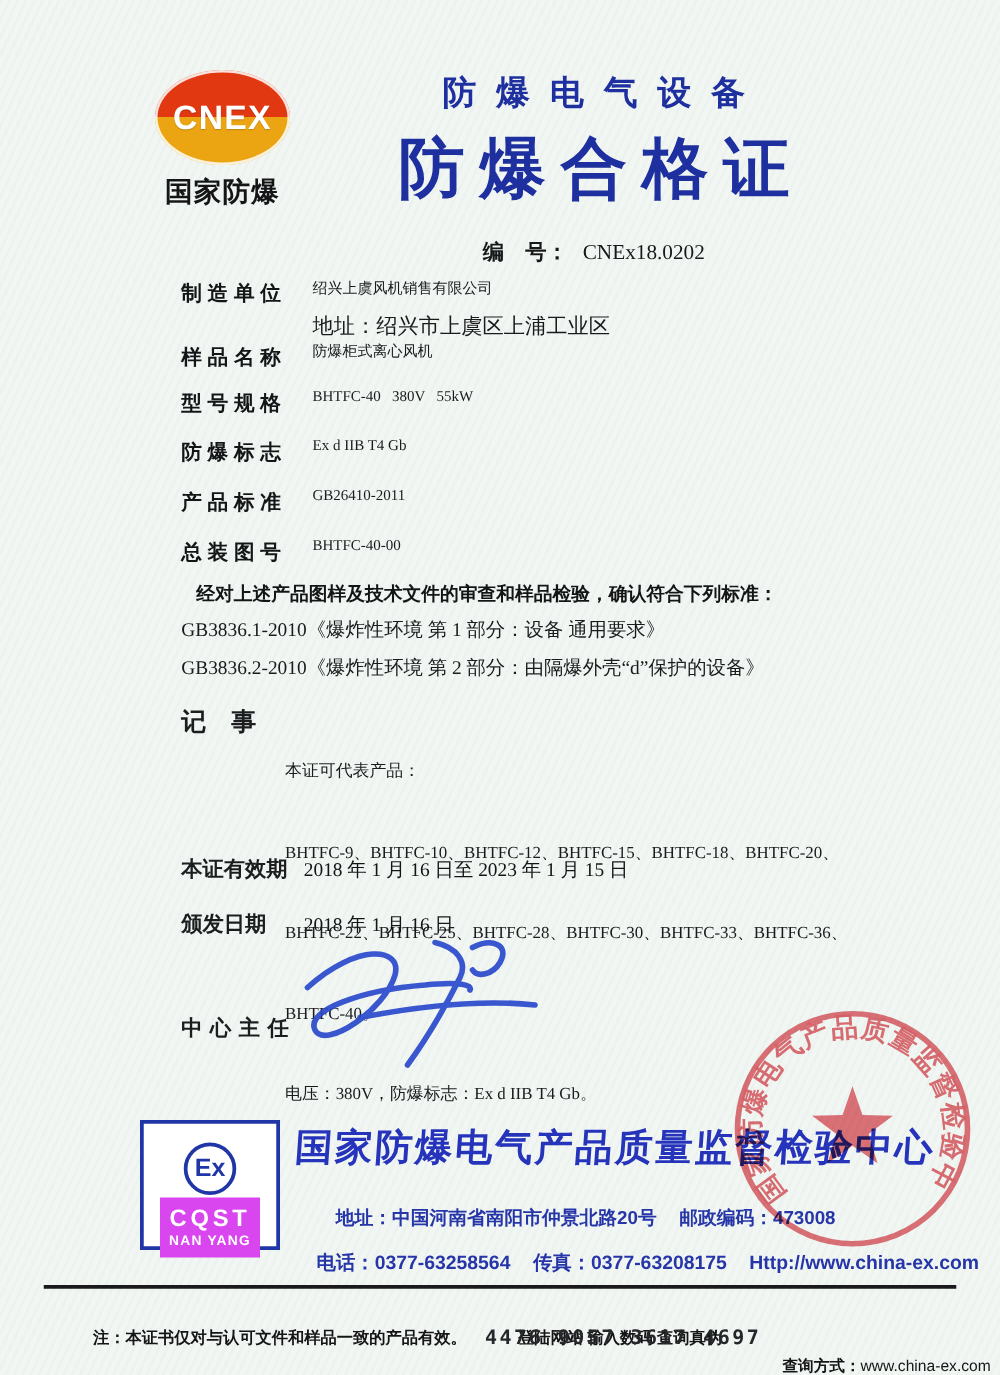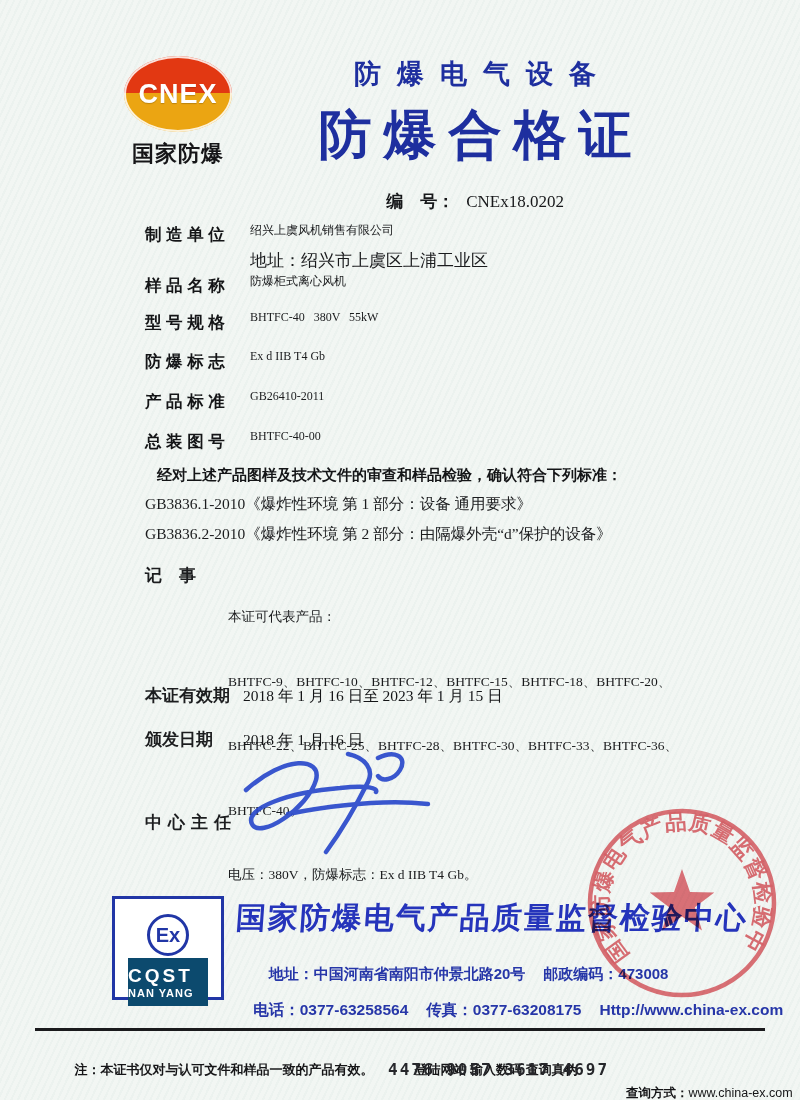--- a/index.html
+++ b/index.html
@@ -29,34 +29,34 @@
   
   .frow{position:absolute;left:145px;display:flex;width:630px;}
   .flabel{width:105px;flex:none;font-size:16.5px;font-weight:600;color:#141517;padding-top:2px;white-space:pre;}
   .fvalue{font-family:"Liberation Serif", serif;font-size:12px;white-space:pre-wrap;color:#1a1b1d;}
   .subline{position:absolute;left:250px;font-family:"Liberation Serif", serif;font-size:17px;color:#1a1b1d;}
   
   .standards{position:absolute;left:145px;top:466px;width:635px;}
   .std-intro{font-size:15px;font-weight:600;color:#141517;margin-left:12px;}
   .std-line{font-family:"Liberation Serif", serif;font-size:15.5px;margin-top:9px;color:#1a1b1d;}
   
-  .remark-label{position:absolute;left:145px;top:564px;font-size:17px;font-weight:600;white-space:pre;}
+  .remark-label{position:absolute;left:145px;top:564px;font-size:20px;font-weight:600;white-space:pre;}
   .remark-lines{position:absolute;left:228px;top:563px;width:480px;
     font-family:"Liberation Serif", serif;font-size:13.5px;line-height:21.5px;color:#1a1b1d;white-space:pre-wrap;}
   
   .dlabel{position:absolute;left:145px;font-size:17px;font-weight:600;white-space:pre;}
   .dvalue{position:absolute;left:243px;font-family:"Liberation Serif", serif;font-size:15.5px;white-space:pre-wrap;color:#141517;}
   .director-label{position:absolute;left:145px;top:811px;font-size:17px;font-weight:600;letter-spacing:6px;}
   .signature{position:absolute;left:228px;top:746px;width:235px;height:120px;}
   
   .ex-logo{position:absolute;left:112px;top:896px;width:112px;height:104px;border:3px solid #2136a6;background:#fff;box-sizing:border-box;padding:13px;}
   .ex-top{height:46px;display:flex;align-items:center;justify-content:center;}
   .ex-circle{width:42px;height:42px;border:3px solid #2136a6;border-radius:50%;display:flex;align-items:center;justify-content:center;box-sizing:border-box;}
   .ex-text{color:#2136a6;font-size:20px;font-weight:bold;}
-  .ex-bottom{height:48px;background:#0c4a6e;color:#fff;text-align:left;display:flex;flex-direction:column;justify-content:center;}
+  .ex-bottom{height:48px;background:#d946ef;color:#fff;text-align:center;display:flex;flex-direction:column;justify-content:center;}
   .ex-cqst{font-size:19px;font-weight:bold;letter-spacing:3px;line-height:22px;}
   .ex-city{font-size:11px;font-weight:bold;letter-spacing:1px;line-height:13px;}
   .issuer-name{position:absolute;left:236px;top:898px;width:535px;
     font-family:"Liberation Serif", serif;font-weight:bold;font-size:30px;letter-spacing:2px;
     color:#2534bb;transform:skewX(-4deg);}
   .issuer-addr{position:absolute;left:252px;top:948px;font-size:15px;font-weight:bold;color:#2636a8;white-space:pre;}
   .issuer-tel{position:absolute;left:236px;top:982px;font-size:15.5px;font-weight:bold;color:#2636a8;white-space:pre;}
   .seg{margin-right:18px;}
   
   .seal{position:absolute;left:572px;top:796px;width:220px;height:214px;mix-blend-mode:multiply;opacity:.88;}

